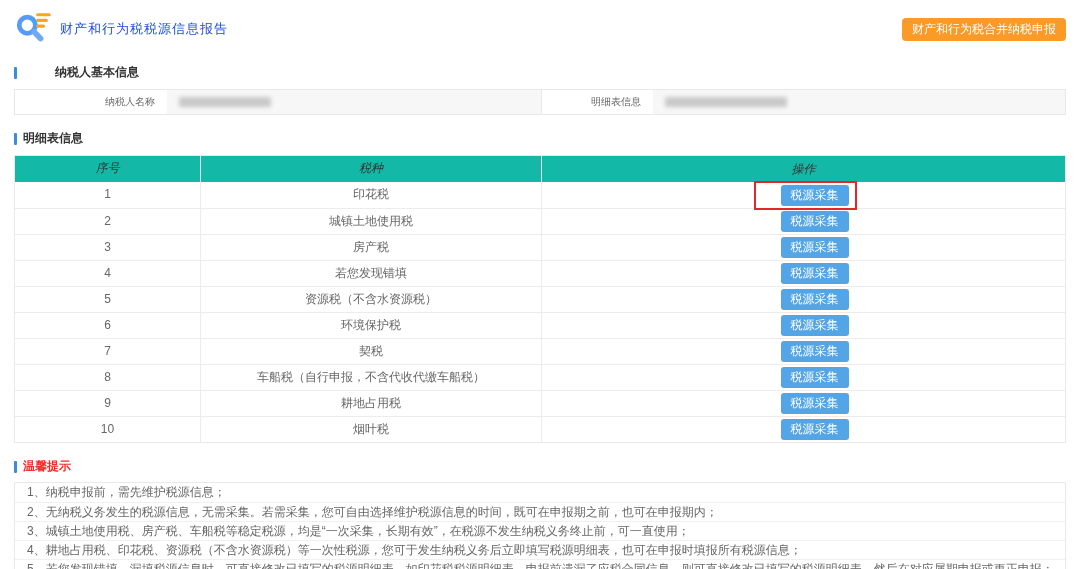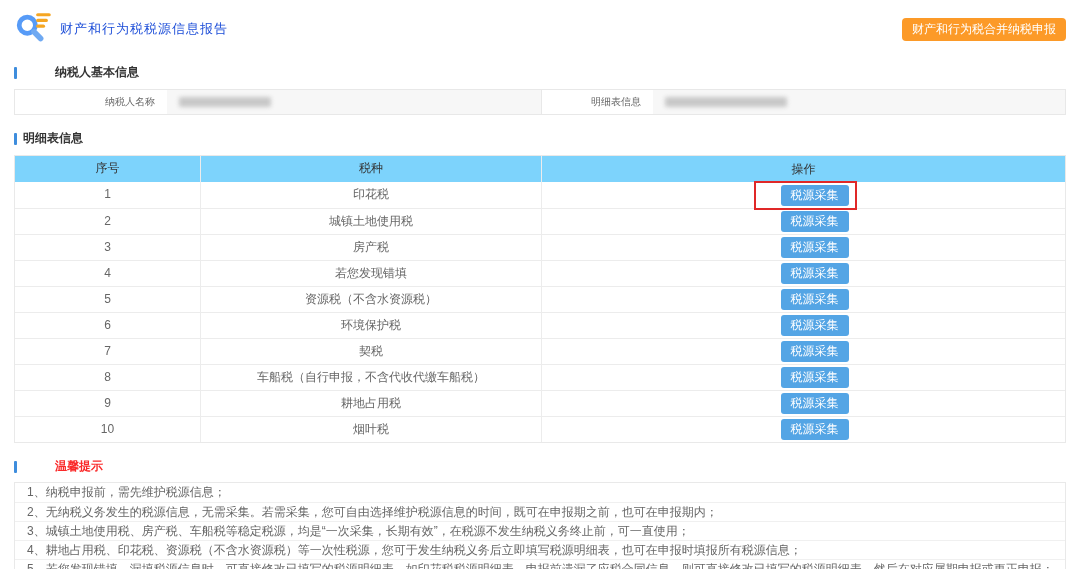--- a/index.html
+++ b/index.html
@@ -20,21 +20,21 @@
   .page-title{font-size:13px;color:#1d4ed8;margin-left:8px;letter-spacing:1px;}
   .merge-btn{margin-left:auto;background:var(--accent-orange);color:#fff;border:none;
     font-size:12px;height:23px;padding:0 10px;border-radius:4px;cursor:pointer;
     font-family:inherit;}
 
   .content{padding:0 14px;}
 
   
   .sec-title{display:flex;align-items:center;font-size:12px;font-weight:bold;color:#333;}
   .sec-bar{width:3px;height:12px;background:var(--section-bar);margin-right:6px;border-radius:1px;}
-  .sec-title.red{color:var(--tip-red);gap:32px;}
+  .sec-title.red{color:var(--tip-red);}
   .sec-mt1{margin-top:6px;gap:32px;}
   .sec-mt2{margin-top:15px;}
 
   
   .info-row{display:flex;margin-top:8px;border:1px solid #e8e8e8;height:26px;
     font-size:10px;color:#666;}
   .info-label{line-height:24px;text-align:right;padding-right:12px;background:#fff;flex:0 0 auto;}
   .info-label.l1{width:152px;}
   .info-label.l2{width:112px;border-left:1px solid #e8e8e8;}
   .info-value{background:#f7f7f7;position:relative;}
@@ -46,21 +46,21 @@
   .redact.r2{width:122px;}
 
   
   .tbl{margin-top:8px;border:1px solid #e9e9e9;font-size:12px;}
   .tr{display:flex;height:26px;}
   .tr + .tr{border-top:1px solid #ececec;}
   .td{line-height:25px;text-align:center;color:#666;}
   .col-no{width:185px;}
   .col-tax{width:341px;border-left:1px solid #ececec;}
   .col-op{flex:1;border-left:1px solid #ececec;display:flex;align-items:center;justify-content:center;}
-  .thead{background:#7dd3fc;}
+  .thead{background:#14b8a6;font-style:italic;}
   .thead .td{color:#333;}
   .btn-wrap{position:relative;display:inline-flex;padding-left:22px;}
   .collect-btn{background:var(--accent-blue);color:#fff;border:none;cursor:pointer;
     font-size:12px;height:21px;line-height:21px;padding:0 10px;border-radius:3px;
     font-family:inherit;}
   .btn-wrap.highlighted::after{content:"";position:absolute;top:-4px;bottom:-4px;
     left:-5px;right:-8px;border:2px solid var(--highlight-red);pointer-events:none;}
 
   
   .tips-box{margin-top:7px;border:1px solid #e9e9e9;font-size:12px;color:#666;}

